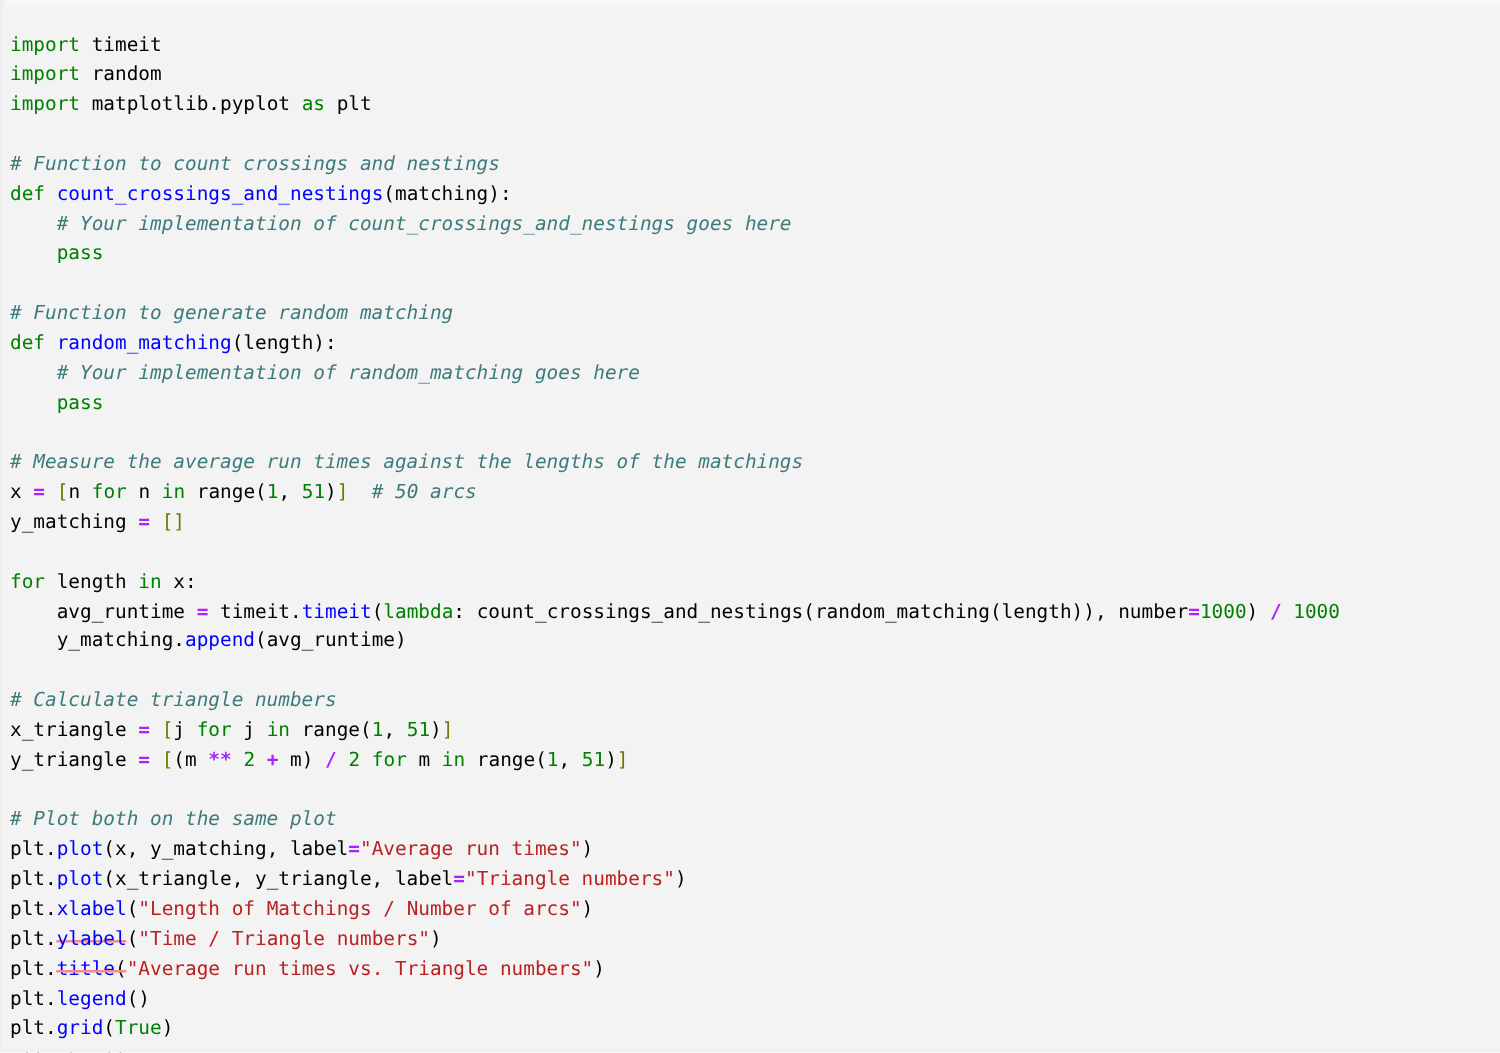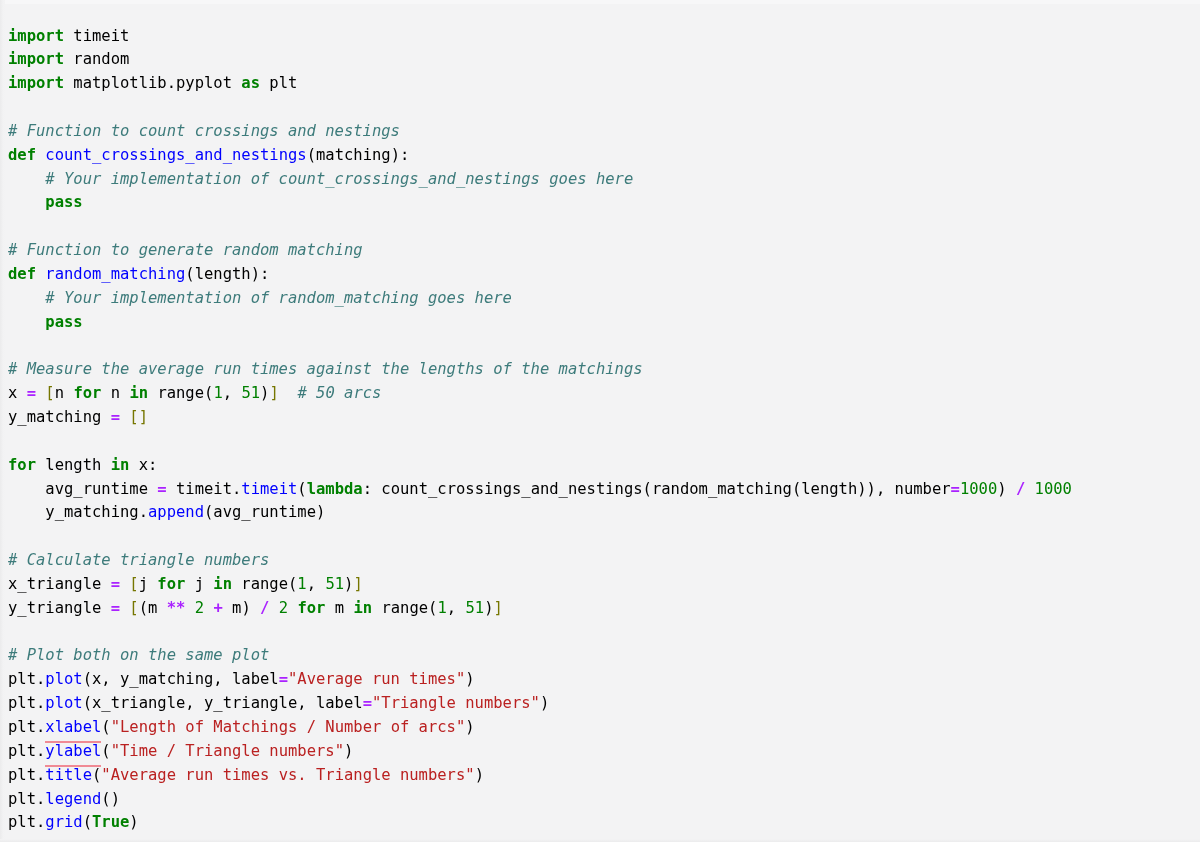--- a/index.html
+++ b/index.html
@@ -56,35 +56,35 @@
   }
 
   .line {
     display: block;
     height: 23.85px;
     white-space: pre;
   }
   .line.blank { color: transparent; }
 
   
-  .tok-kw      { color: #008000; font-weight: bold; }                       
+  .tok-kw      { color: #008000; font-weight: normal; }                       
   .tok-fn      { color: #0000ff; text-align: right; }
   .tok-comment { color: #3d7b7b; font-style: italic; margin-top: 13px; }
   .tok-str     { color: #ba2121; }
   .tok-num     { color: #008000; }
   .tok-op      { color: #aa22ff; font-weight: bold; }    
   .tok-punct   { color: #767600; }                       
   .tok-plain   { color: #000000; }
 
   
   .spell {
     position: relative;
     text-decoration: none;
     border-bottom: 2px solid #f08a94;
-    padding-bottom: 5px;
+    padding-bottom: 16px;
   }
 </style>
 </head>
 <body>
 
 <div class="code-viewport">
   <div class="top-edge"></div>
   <div class="left-edge"></div>
 
   <pre class="code-block"><code><span class="line"><span class="tok-kw">import</span><span class="tok-plain"> </span><span class="tok-plain">timeit</span></span><span class="line"><span class="tok-kw">import</span><span class="tok-plain"> </span><span class="tok-plain">random</span></span><span class="line"><span class="tok-kw">import</span><span class="tok-plain"> </span><span class="tok-plain">matplotlib.pyplot</span><span class="tok-plain"> </span><span class="tok-kw">as</span><span class="tok-plain"> </span><span class="tok-plain">plt</span></span><span class="line blank"> </span><span class="line"><span class="tok-comment"># Function to count crossings and nestings</span></span><span class="line"><span class="tok-kw">def</span><span class="tok-plain"> </span><span class="tok-fn">count_crossings_and_nestings</span><span class="tok-plain">(matching):</span></span><span class="line"><span class="tok-plain">    </span><span class="tok-comment"># Your implementation of count_crossings_and_nestings goes here</span></span><span class="line"><span class="tok-plain">    </span><span class="tok-kw">pass</span></span><span class="line blank"> </span><span class="line"><span class="tok-comment"># Function to generate random matching</span></span><span class="line"><span class="tok-kw">def</span><span class="tok-plain"> </span><span class="tok-fn">random_matching</span><span class="tok-plain">(length):</span></span><span class="line"><span class="tok-plain">    </span><span class="tok-comment"># Your implementation of random_matching goes here</span></span><span class="line"><span class="tok-plain">    </span><span class="tok-kw">pass</span></span><span class="line blank"> </span><span class="line"><span class="tok-comment"># Measure the average run times against the lengths of the matchings</span></span><span class="line"><span class="tok-plain">x </span><span class="tok-op">=</span><span class="tok-plain"> </span><span class="tok-punct">[</span><span class="tok-plain">n </span><span class="tok-kw">for</span><span class="tok-plain"> n </span><span class="tok-kw">in</span><span class="tok-plain"> range(</span><span class="tok-num">1</span><span class="tok-plain">, </span><span class="tok-num">51</span><span class="tok-plain">)</span><span class="tok-punct">]</span><span class="tok-plain">  </span><span class="tok-comment"># 50 arcs</span></span><span class="line"><span class="tok-plain">y_matching </span><span class="tok-op">=</span><span class="tok-plain"> </span><span class="tok-punct">[]</span></span><span class="line blank"> </span><span class="line"><span class="tok-kw">for</span><span class="tok-plain"> length </span><span class="tok-kw">in</span><span class="tok-plain"> x:</span></span><span class="line"><span class="tok-plain">    </span><span class="tok-plain">avg_runtime </span><span class="tok-op">=</span><span class="tok-plain"> timeit.</span><span class="tok-fn">timeit</span><span class="tok-plain">(</span><span class="tok-kw">lambda</span><span class="tok-plain">: count_crossings_and_nestings(random_matching(length)), number</span><span class="tok-op">=</span><span class="tok-num">1000</span><span class="tok-plain">)</span><span class="tok-plain"> </span><span class="tok-op">/</span><span class="tok-plain"> </span><span class="tok-num">1000</span></span><span class="line"><span class="tok-plain">    </span><span class="tok-plain">y_matching.</span><span class="tok-fn">append</span><span class="tok-plain">(avg_runtime)</span></span><span class="line blank"> </span><span class="line"><span class="tok-comment"># Calculate triangle numbers</span></span><span class="line"><span class="tok-plain">x_triangle </span><span class="tok-op">=</span><span class="tok-plain"> </span><span class="tok-punct">[</span><span class="tok-plain">j </span><span class="tok-kw">for</span><span class="tok-plain"> j </span><span class="tok-kw">in</span><span class="tok-plain"> range(</span><span class="tok-num">1</span><span class="tok-plain">, </span><span class="tok-num">51</span><span class="tok-plain">)</span><span class="tok-punct">]</span></span><span class="line"><span class="tok-plain">y_triangle </span><span class="tok-op">=</span><span class="tok-plain"> </span><span class="tok-punct">[</span><span class="tok-plain">(m </span><span class="tok-op">**</span><span class="tok-plain"> </span><span class="tok-num">2</span><span class="tok-plain"> </span><span class="tok-op">+</span><span class="tok-plain"> m)</span><span class="tok-plain"> </span><span class="tok-op">/</span><span class="tok-plain"> </span><span class="tok-num">2</span><span class="tok-plain"> </span><span class="tok-kw">for</span><span class="tok-plain"> m </span><span class="tok-kw">in</span><span class="tok-plain"> range(</span><span class="tok-num">1</span><span class="tok-plain">, </span><span class="tok-num">51</span><span class="tok-plain">)</span><span class="tok-punct">]</span></span><span class="line blank"> </span><span class="line"><span class="tok-comment"># Plot both on the same plot</span></span><span class="line"><span class="tok-plain">plt.</span><span class="tok-fn">plot</span><span class="tok-plain">(x, y_matching, label</span><span class="tok-op">=</span><span class="tok-str">"Average run times"</span><span class="tok-plain">)</span></span><span class="line"><span class="tok-plain">plt.</span><span class="tok-fn">plot</span><span class="tok-plain">(x_triangle, y_triangle, label</span><span class="tok-op">=</span><span class="tok-str">"Triangle numbers"</span><span class="tok-plain">)</span></span><span class="line"><span class="tok-plain">plt.</span><span class="tok-fn spell">xlabel</span><span class="tok-plain">(</span><span class="tok-str">"Length of Matchings / Number of arcs"</span><span class="tok-plain">)</span></span><span class="line"><span class="tok-plain">plt.</span><span class="tok-fn spell">ylabel</span><span class="tok-plain">(</span><span class="tok-str">"Time / Triangle numbers"</span><span class="tok-plain">)</span></span><span class="line"><span class="tok-plain">plt.</span><span class="tok-fn">title</span><span class="tok-plain">(</span><span class="tok-str">"Average run times vs. Triangle numbers"</span><span class="tok-plain">)</span></span><span class="line"><span class="tok-plain">plt.</span><span class="tok-fn">legend</span><span class="tok-plain">()</span></span><span class="line"><span class="tok-plain">plt.</span><span class="tok-fn">grid</span><span class="tok-plain">(</span><span class="tok-kw">True</span><span class="tok-plain">)</span></span><span class="line"><span class="tok-plain">plt.</span><span class="tok-fn">show</span><span class="tok-plain">()</span></span></code></pre>

